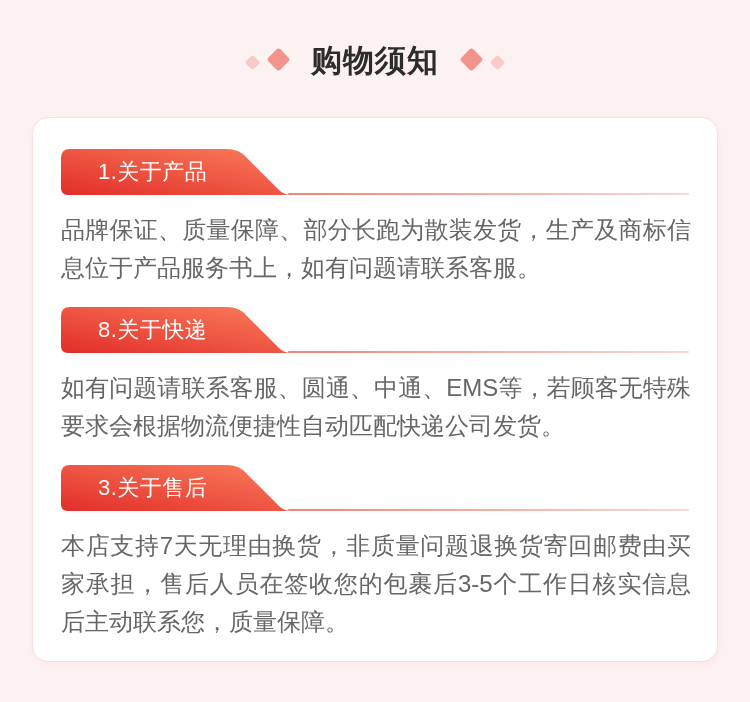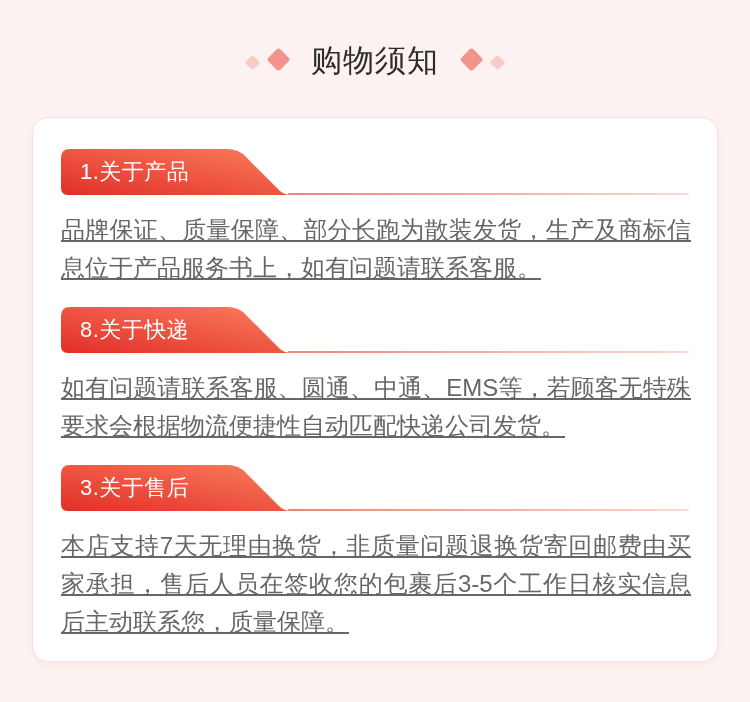--- a/index.html
+++ b/index.html
@@ -25,21 +25,21 @@
     width:11px; height:11px; border-radius:2px; background:#f8cbc8;
   }
   .diamond.large {
     width:17px; height:17px; border-radius:3px; background:#f2938c;
   }
   .deco-left .small  { margin-right:12px; }
   .deco-left .large  { margin-right:24px; }
   .deco-right .large { margin-left:24px; }
   .deco-right .small { margin-left:12px; }
   .page-title {
-    font-size:31px; font-weight:400; color:#2c2c2c; letter-spacing:1px;
+    font-size:31px; font-weight:700; color:#2c2c2c; letter-spacing:1px;
     line-height:38px;
   }
 
   
   .card {
     position:absolute; left:32px; top:117px;
     width:686px; height:545px;
     background:#ffffff;
     border:1px solid #f9dede;
     border-radius:16px;
@@ -50,35 +50,35 @@
   .section + .section { margin-top:20px; }
 
   .section-head { position:relative; height:46px; }
 
   .ribbon { position:relative; width:230px; height:46px; }
   .ribbon svg.ribbon-shape {
     position:absolute; left:0; top:0; width:230px; height:46px; display:block;
   }
   .ribbon-label {
     position:relative; display:block;
-    padding-left:19px; line-height:46px;
+    padding-left:37px; line-height:46px;
     color:#ffffff; font-size:22px; font-weight:500;
     letter-spacing:0.5px;
   }
   .rule {
     position:absolute; left:227px; right:0; bottom:0; height:2px;
     background:linear-gradient(90deg,#ee8573 0%, #f3ab9f 45%, #f9d9d4 100%);
     border-radius:1px;
   }
 
   .section-body {
     margin-top:16px;
     width:630px;
     font-size:24px; line-height:38px; color:#666666;
-    text-align:justify; text-justify:inter-ideograph;text-decoration:underline;
+    text-align:justify; text-justify:inter-ideograph;
   }
 </style>
 </head>
 <body>
 
 <div class="page">
 
   <svg width="0" height="0" style="position:absolute" aria-hidden="true">
     <defs>
       <linearGradient id="ribbonGrad" x1="0" y1="1" x2="1" y2="0">

